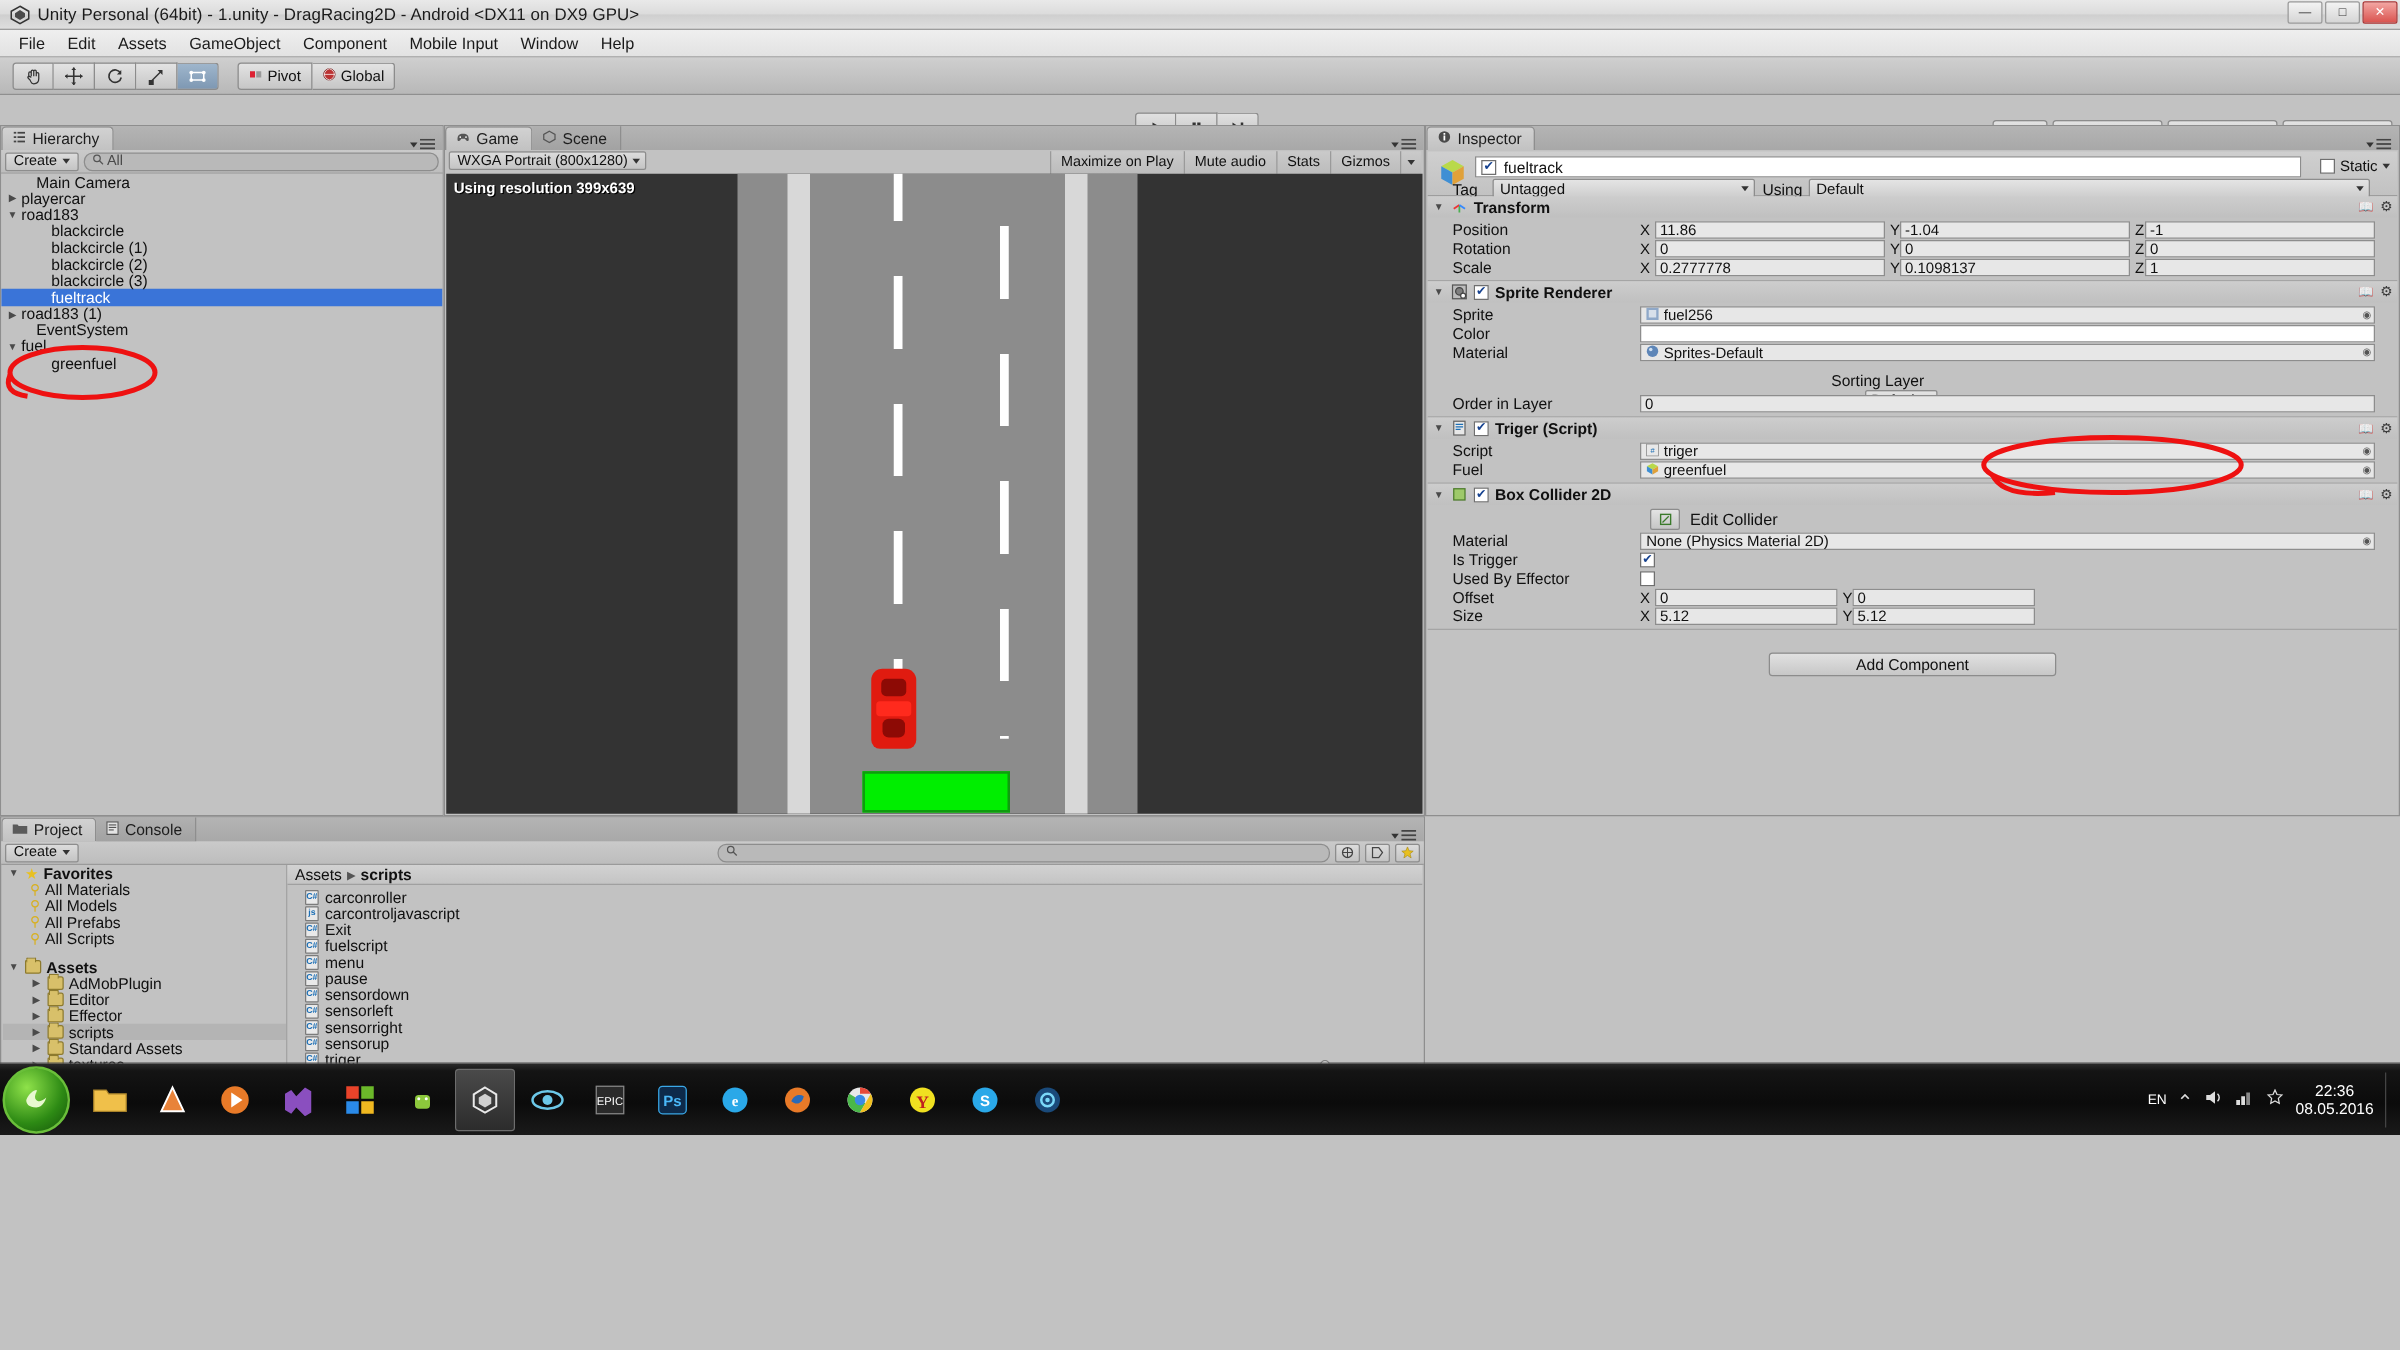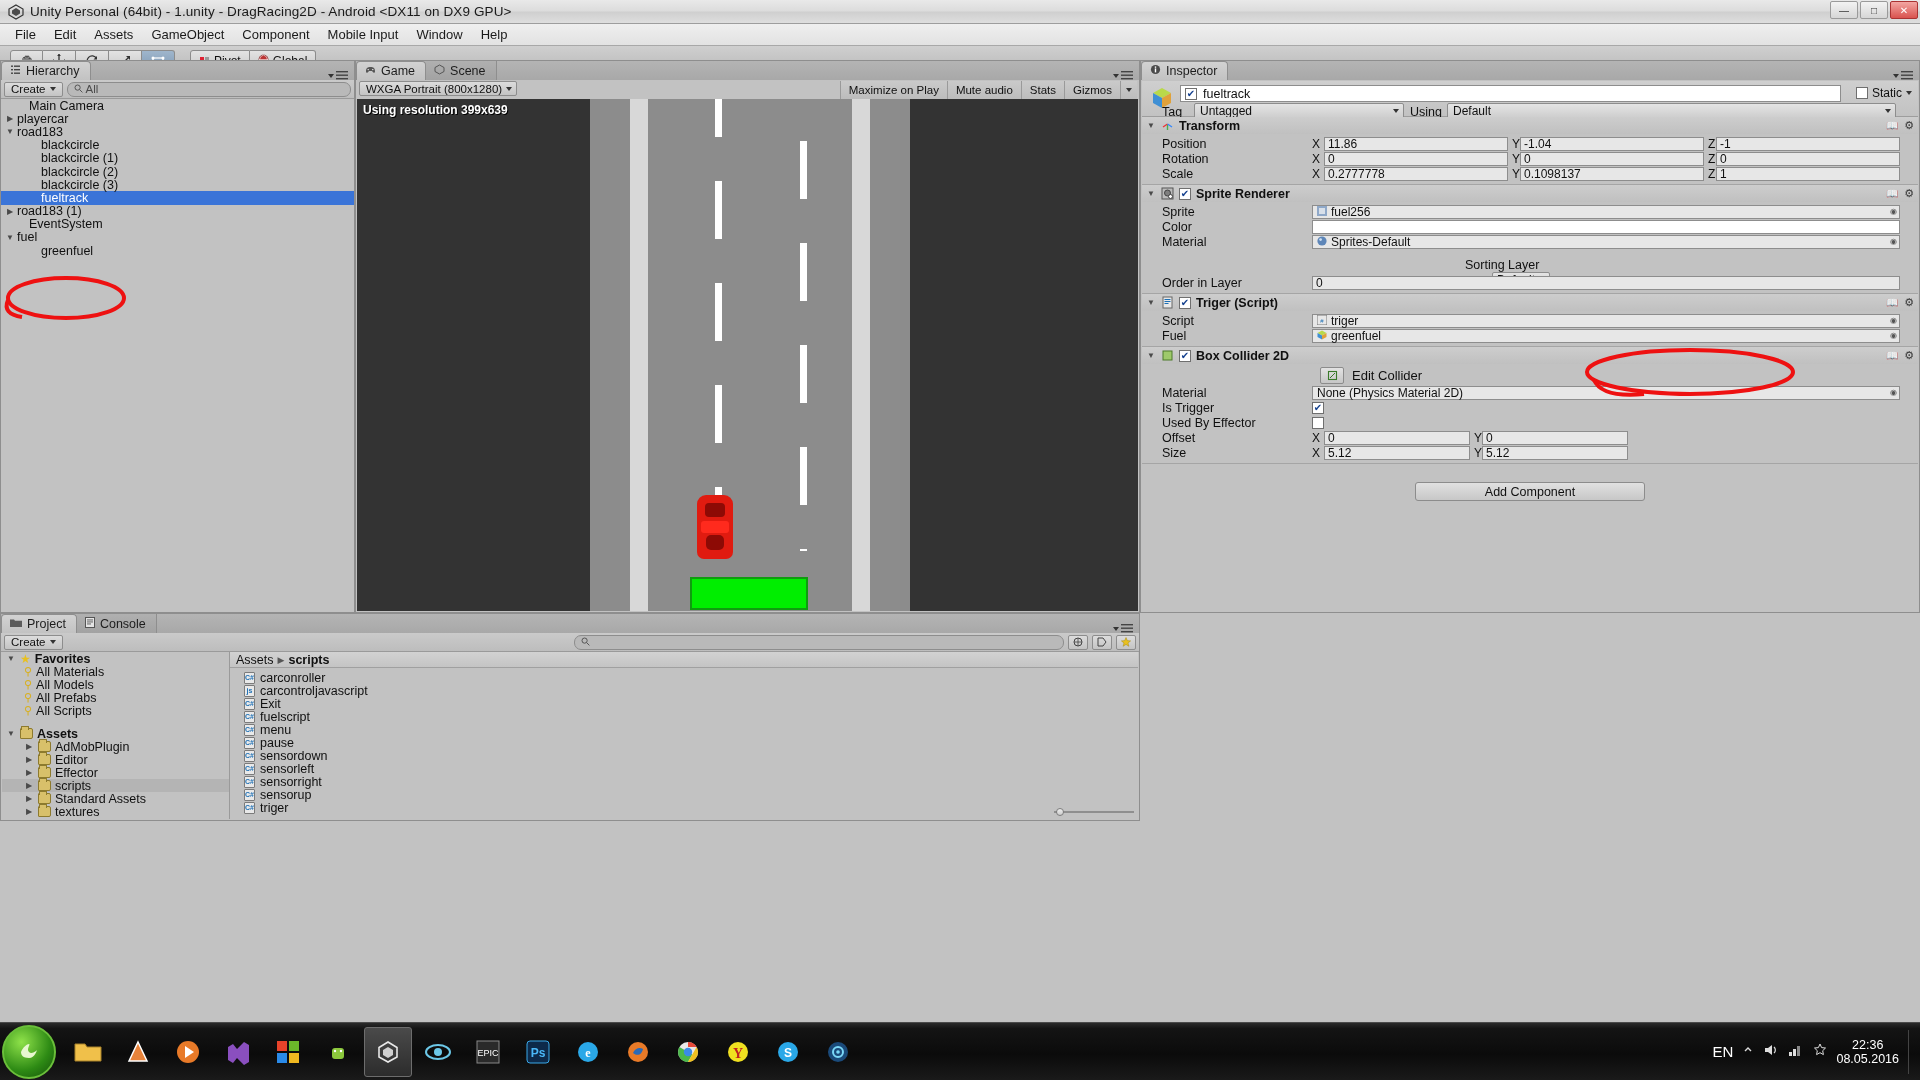--- a/index.html
+++ b/index.html
@@ -4,21 +4,21 @@
 <style>
   * { box-sizing: border-box; margin:0; padding:0; }
   html,body { width:1920px; height:1080px; overflow:hidden; }
   body {
     font-family: "Liberation Sans", sans-serif;
     font-size: 13px;
     background:#c2c2c2;
     color:#101010;
     -webkit-font-smoothing: none;
   }
-  .app { position:relative; width:1920px; height:1080px; }
+  .app { position:relative; width:1920px; height:908px; }
 
   
   .titlebar {
     position:absolute; left:0; top:0; width:1920px; height:24px;
     background:linear-gradient(to bottom,#e9e9e9 0%,#dcdcdc 48%,#cfcfcf 52%,#dedede 100%);
     border-bottom:1px solid #9d9d9d;
     display:flex; align-items:center;
   }
   .titlebar .tb-icon { width:20px; height:20px; margin:0 4px 0 6px; display:flex; align-items:center; justify-content:center;}
   .titlebar .tb-text { font-size:13.5px; color:#1a1a1a; letter-spacing:.1px;}
@@ -78,21 +78,21 @@
   .right-tools { position:absolute; right:6px; top:46px; display:flex; align-items:center; gap:4px; height:30px;}
   .rt-btn {
     height:22px; padding:0 8px;
     background:linear-gradient(to bottom,#e3e3e3,#c6c6c6);
     border:1px solid #8c8c8c; border-radius:3px;
     display:flex; align-items:center; gap:6px; font-size:12px;
   }
   .caret { width:0;height:0;border-left:3.5px solid transparent;border-right:3.5px solid transparent;border-top:4px solid #333;}
 
   
-  .panel { position:absolute; background:#c2c2c2; border:1px solid #8e8e8e; }
+  .panel { position:absolute; background:#c2c2c2; border:1px solid #8e8e8e;margin-top:40px; }
   .panel-tabrow {
     height:19px; background:linear-gradient(to bottom,#b4b4b4,#a8a8a8);
     display:flex; align-items:flex-end; position:relative;
   }
   .ptab {
     height:19px; padding:0 10px 0 8px; display:flex; align-items:center; gap:5px;
     font-size:12.5px; color:#1d1d1d;
     background:linear-gradient(to bottom,#b0b0b0,#a2a2a2);
     border-right:1px solid #8e8e8e;
   }
@@ -231,21 +231,21 @@
     border-top:1px solid #4a4a4a; display:flex; align-items:center;}
   .startorb { width:54px; height:54px; margin-left:2px; border-radius:50%;
     background:radial-gradient(circle at 35% 30%,#8fe24a,#2d8a14 60%,#14500a);
     border:2px solid #6abf3a; display:flex; align-items:center; justify-content:center;}
   .tb-apps{ display:flex; align-items:center; gap:2px; margin-left:8px;}
   .tapp{ width:48px; height:50px; display:flex; align-items:center; justify-content:center;
     border:1px solid transparent; border-radius:3px;}
   .tapp.active{ background:linear-gradient(to bottom,#4a4a4a,#2c2c2c); border-color:#6d6d6d;}
   .tray{ position:absolute; right:4px; display:flex; align-items:center; gap:9px; color:#e8e8e8; font-size:12px;}
   .clock{ text-align:center; line-height:14px; font-size:12.5px; color:#fff;}
-  .lang{ font-size:15px; color:#fff;}
+  .lang{ font-size:11px; color:#fff;}
 
   
   .annot { position:absolute; pointer-events:none; }
 </style>
 </head>
 <body>
 
 <div class="app">
 
   <div class="titlebar">

